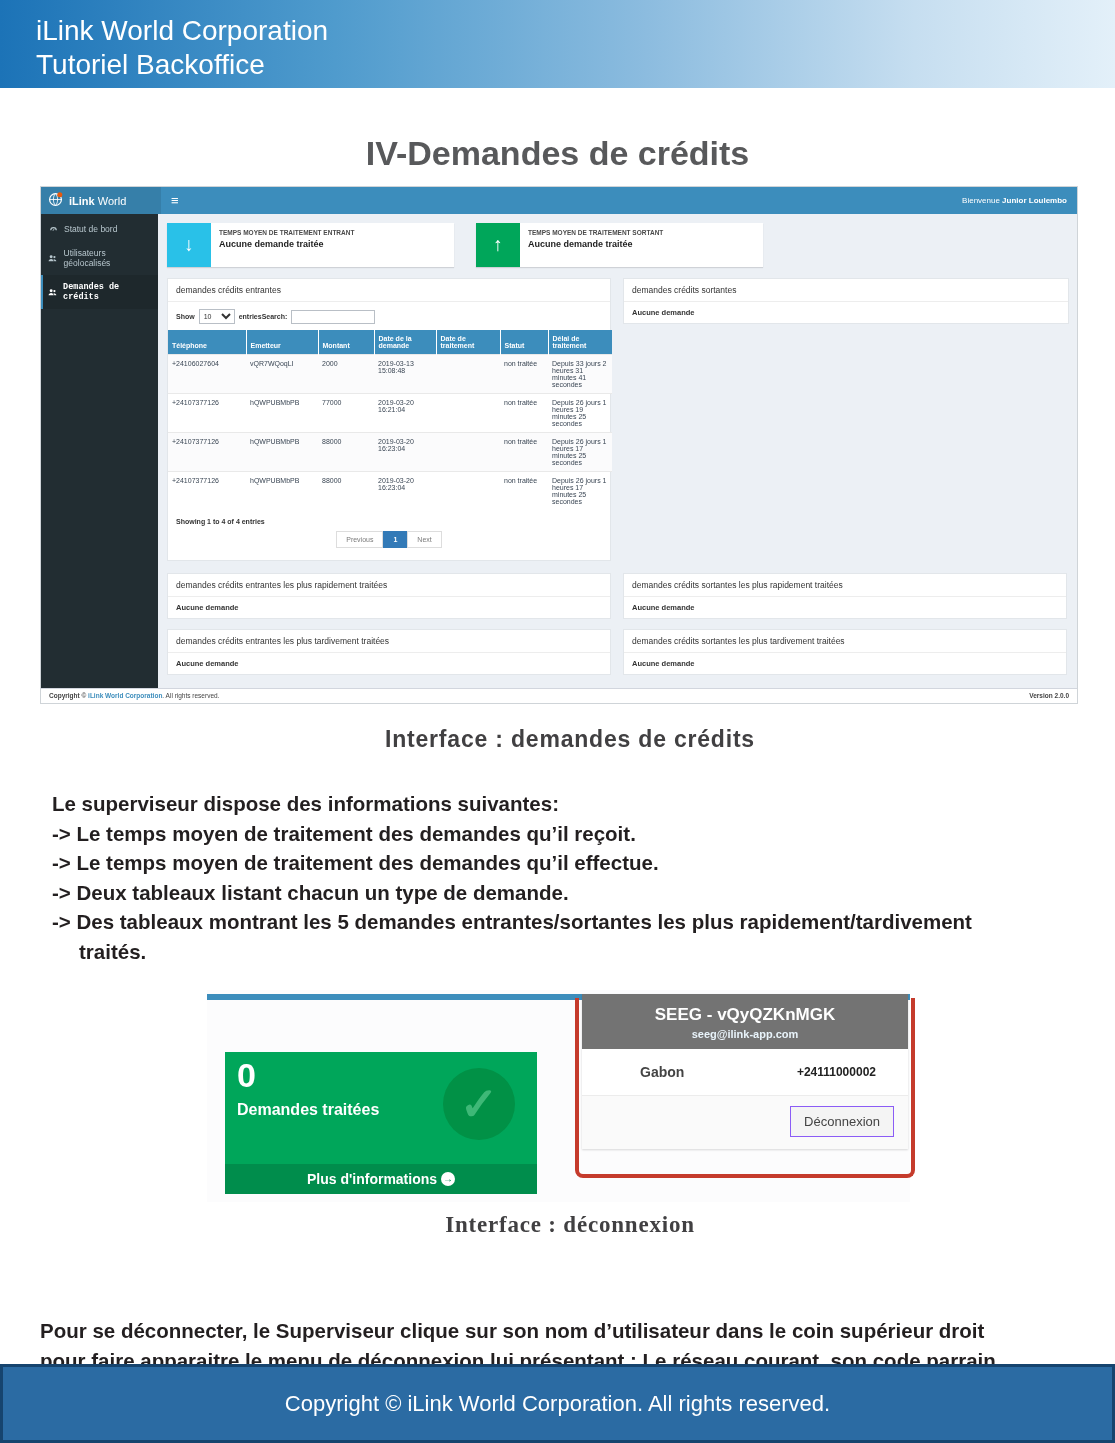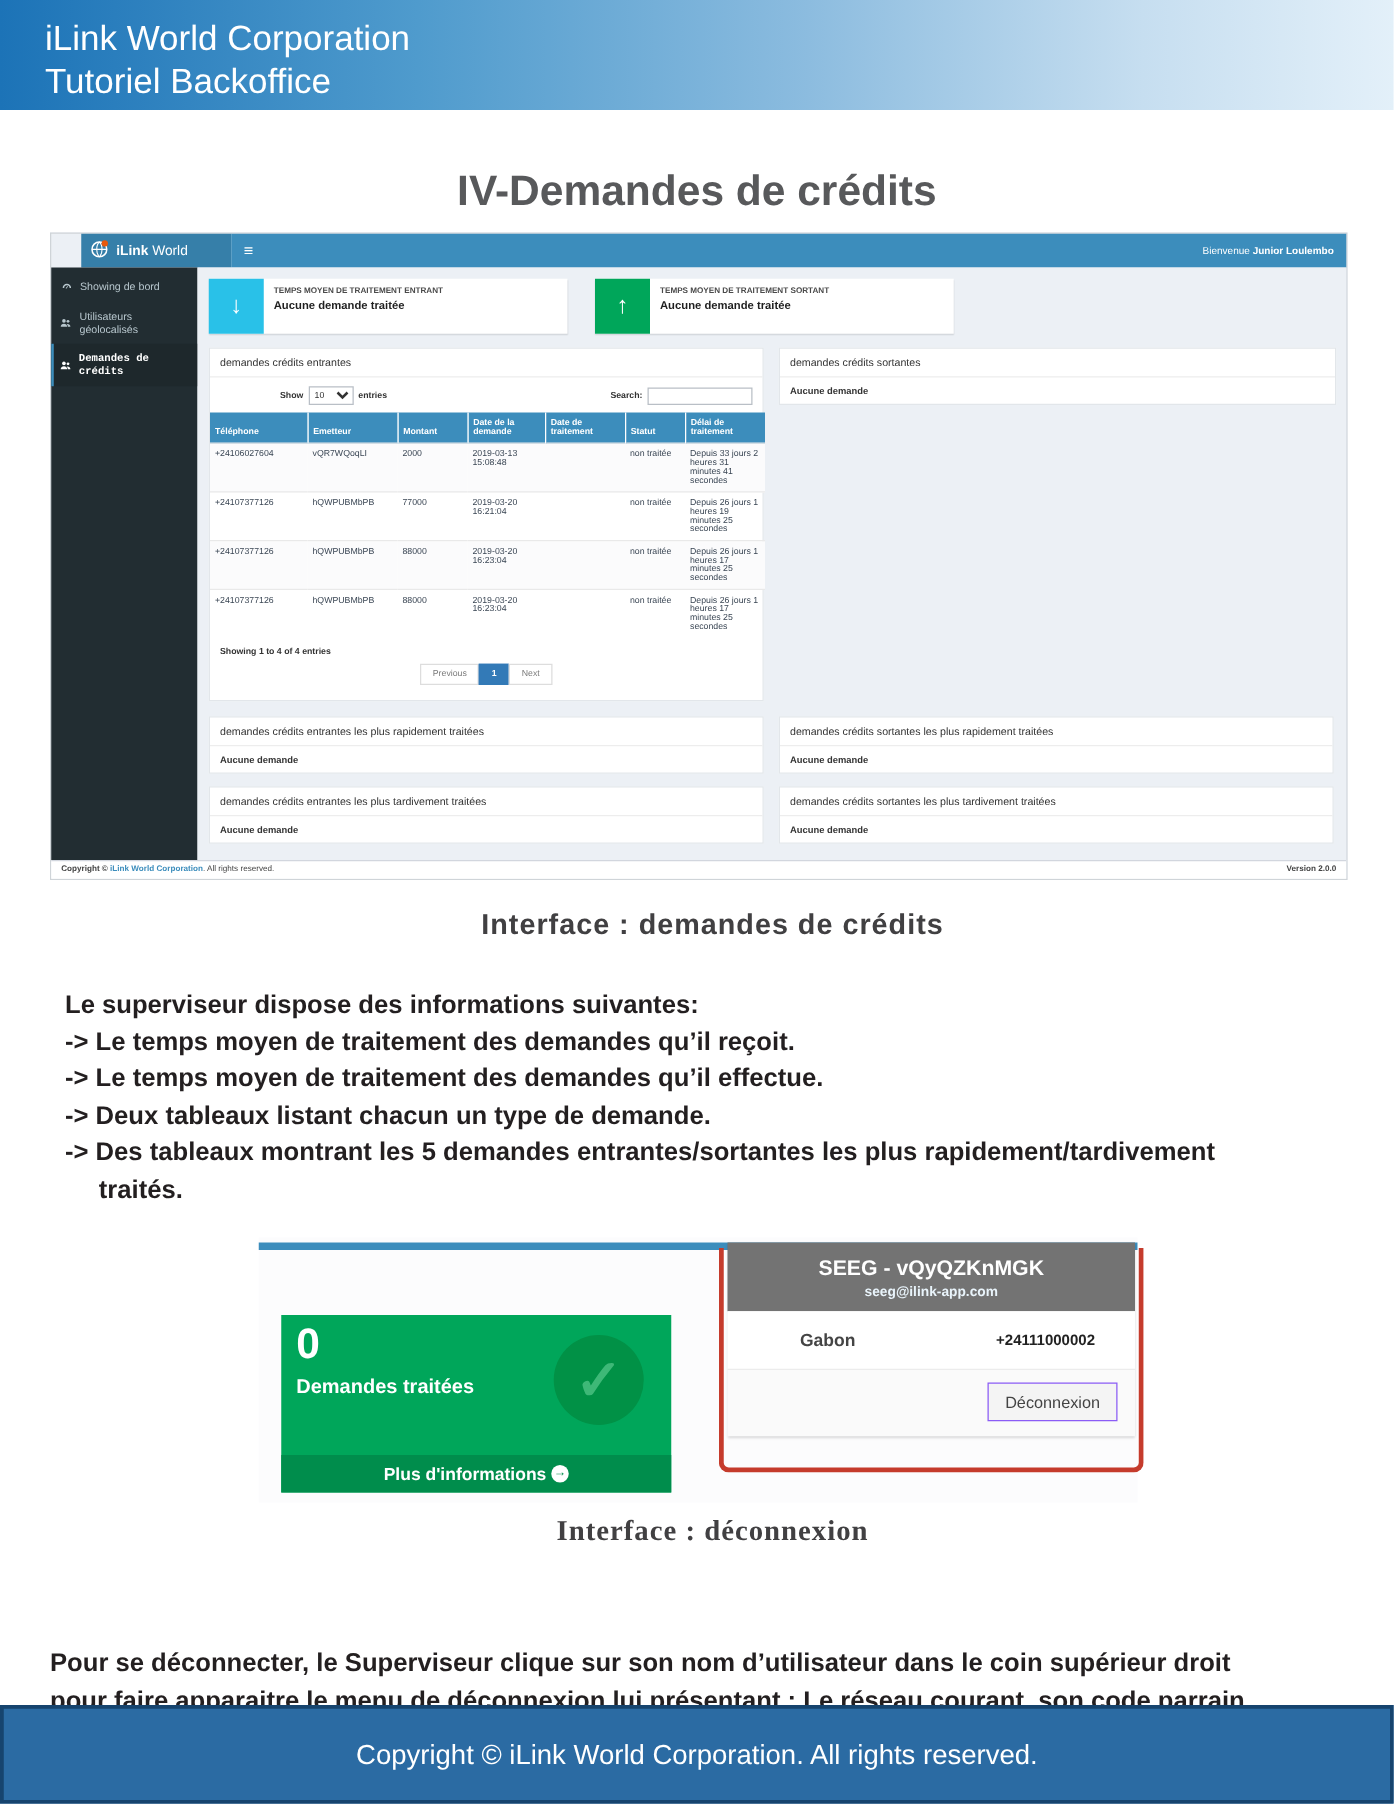--- a/index.html
+++ b/index.html
@@ -13,21 +13,21 @@
   .doc-header {
     height:88px; padding:14px 0 0 36px; color:#fff;
     background:linear-gradient(90deg,#1c73b7 0%,#4f9bcd 30%,#8cbcdf 58%,#c6def0 82%,#e3f0f9 100%);
     font-size:28px; line-height:34px; font-weight:400;
   }
 
   .doc-title { text-align:center; margin-top:46px; font-size:34px; font-weight:700; color:#58595b; }
 
   
   .shot1 { width:1038px; margin:13px 0 0 40px; border:1px solid #cfd4d8; background:#ecf0f5; }
-  .s1-header { display:flex; height:27px;margin-left:24px; }
+  .s1-header { display:flex; height:27px; }
   .s1-brand { width:120px; background:#367fa9; color:#fff; display:flex; align-items:center; gap:6px; padding-left:7px; font-size:11px; }
   .s1-brand b { font-weight:700; }
   .s1-nav { flex:1; background:#3c8dbc; color:#fff; display:flex; align-items:center; justify-content:space-between; padding:0 10px; }
   .hamburger { font-size:13px; cursor:pointer; }
   .welcome { font-size:8px; }
   .welcome b { font-weight:700; }
 
   .s1-body { display:flex; }
   .sidebar { width:120px; background:#222d32; padding-top:3px; }
   .side-item { display:flex; align-items:center; gap:6px; padding:7px 7px; color:#b8c7ce; font-size:8.5px; cursor:pointer; }
@@ -40,21 +40,21 @@
   .info-icon { width:44px; height:44px; color:#fff; font-size:19px; display:flex; align-items:center; justify-content:center; }
   .info-text { padding:6px 8px; overflow:hidden; }
   .info-title { font-size:6.5px; font-weight:700; color:#4a4a4a; white-space:nowrap; }
   .info-value { font-size:9px; font-weight:700; color:#1f1f1f; margin-top:3px; }
 
   .main-row { display:flex; gap:12px; align-items:flex-start; }
   .panel { background:#fff; border:1px solid #e2e6ea; width:444px; }
   .panel-title { padding:6px 8px; font-size:8.5px; color:#333; border-bottom:1px solid #ededed; }
   .panel-empty { padding:6px 8px; font-size:7.5px; font-weight:700; color:#333; }
 
-  .dt-controls { display:flex; align-items:center; justify-content:space-between; padding:7px 8px 6px; font-size:7px; font-weight:700; color:#333;margin-left:48px; }
+  .dt-controls { display:flex; align-items:center; justify-content:flex-start; padding:7px 8px 6px; font-size:7px; font-weight:700; color:#333; }
   .dt-left { display:flex; align-items:center; gap:4px; }
   .dt-left select { font-size:7px; height:15px; width:36px; border:1px solid #b9bfc6; background:#fff; color:#333; }
   .dt-right { display:flex; align-items:center; gap:4px; }
   .dt-right input { width:84px; height:14px; border:1px solid #b9bfc6; font-size:7px; padding:0 3px; }
 
   table.dt { width:100%; border-collapse:collapse; table-layout:fixed; }
   table.dt th {
     background:#3c8dbc; color:#fff; font-size:7px; text-align:left;
     padding:5px 4px; vertical-align:bottom; border-left:1px solid #fff;
   }
@@ -148,21 +148,21 @@
 
   <div class="s1-body">
     <aside class="sidebar" id="sidebar">
         <div class="side-item">
           <span class="ico">
             <svg width="9" height="9" viewBox="0 0 16 16" fill="currentColor">
               <path d="M8 3.5A6 6 0 0 0 2 9.5h2.2a3.8 3.8 0 0 1 7.6 0H14A6 6 0 0 0 8 3.5z"></path>
               <rect x="7.4" y="6.6" width="1.2" height="4.2" transform="rotate(38 8 8.7)"></rect>
             </svg>
           </span>
-          <span>Showing de bord</span>
+          <span>Statut de bord</span>
         </div>
         <div class="side-item">
           <span class="ico">
             <svg width="9" height="9" viewBox="0 0 16 16" fill="currentColor">
               <circle cx="5.6" cy="4.8" r="2.6"></circle>
               <path d="M1 13c0-2.6 2.1-4.2 4.6-4.2S10.2 10.4 10.2 13z"></path>
               <circle cx="11.4" cy="5.4" r="2"></circle>
               <path d="M10.6 9.2c2.4.2 4.2 1.6 4.2 3.8h-3.6a5.4 5.4 0 0 0-1.6-3.4z"></path>
             </svg>
           </span>

